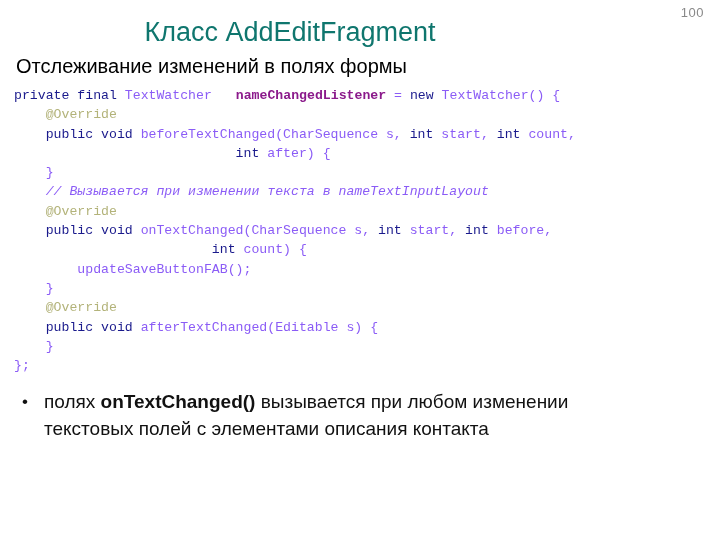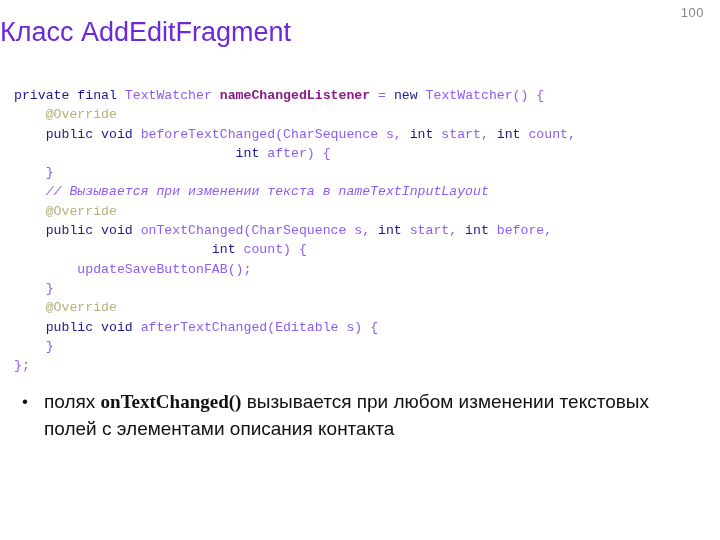--- a/index.html
+++ b/index.html
@@ -24,25 +24,25 @@
     font-family: "Liberation Sans", sans-serif;
     font-size: 13px;
     color: #898989;
     letter-spacing: 0.5px;
   }
   .title {
     position: absolute;
     top: 17px;
     left: 0;
     width: 580px;
-    text-align: left;
+    text-align: center;
     font-family: "Liberation Sans", sans-serif;
     font-size: 27px;
     font-weight: 400;
-    color: #6d28d9;
+    color: #0f766e;
     letter-spacing: 0px;
   }
   .subtitle {
     position: absolute;
     top: 55px;
     left: 16px;
     font-family: "Liberation Sans", sans-serif;
     font-size: 20px;
     font-weight: 400;
     color: #000000;
@@ -62,20 +62,21 @@
     white-space: pre;
     height: 19.3px;
   }
   .kw {
     color: #1a1a8c;
     font-weight: normal;
   }
   .ident {
     color: #8b1a8b;
     font-weight: bold;
+    margin-left: 16px;
   }
   .plain {
     color: #8b5cf6;
   }
   .anno {
     color: #b3b37a;
     text-align: right;
   }
   .comment {
     color: #8b5cf6;
@@ -101,32 +102,32 @@
     font-size: 17px;
     line-height: 26.5px;
     color: #111111;
     text-align: left;
   }
   .bullet-text {
     flex: 1 1 auto;
   }
   .bullet-text b {
     font-weight: bold;
-    font-family: Liberation Serif, serif;
   }
 </style>
 </head>
 <body>
 
 <div class="slide">
 
   <div class="slide-number">100</div>
 
   <div class="title">Класс AddEditFragment</div>
 
+  <div class="subtitle">Отслеживание изменений в полях формы</div>
 
   <div class="code-block" id="code-block"><div class="code-line"><span class="kw">private final</span><span class="plain"> TextWatcher </span><span class="ident">nameChangedListener</span><span class="plain"> = </span><span class="kw">new</span><span class="plain"> TextWatcher() {</span></div><div class="code-line"><span class="anno">    @Override</span></div><div class="code-line"><span class="plain">    </span><span class="kw">public void</span><span class="plain"> beforeTextChanged(CharSequence s, </span><span class="kw">int</span><span class="plain"> start, </span><span class="kw">int</span><span class="plain"> count,</span></div><div class="code-line"><span class="plain">                            </span><span class="kw">int</span><span class="plain"> after) {</span></div><div class="code-line"><span class="plain">    }</span></div><div class="code-line"><span class="comment">    // Вызывается при изменении текста в nameTextInputLayout</span></div><div class="code-line"><span class="anno">    @Override</span></div><div class="code-line"><span class="plain">    </span><span class="kw">public void</span><span class="plain"> onTextChanged(CharSequence s, </span><span class="kw">int</span><span class="plain"> start, </span><span class="kw">int</span><span class="plain"> before,</span></div><div class="code-line"><span class="plain">                         </span><span class="kw">int</span><span class="plain"> count) {</span></div><div class="code-line"><span class="plain">        updateSaveButtonFAB();</span></div><div class="code-line"><span class="plain">    }</span></div><div class="code-line"><span class="anno">    @Override</span></div><div class="code-line"><span class="plain">    </span><span class="kw">public void</span><span class="plain"> afterTextChanged(Editable s) {</span></div><div class="code-line"><span class="plain">    }</span></div><div class="code-line"><span class="plain">};</span></div></div>
 
   <div class="bullets" id="bullets">
       <div class="bullet-item">
         <span class="bullet-dot">•</span>
         <span class="bullet-text"><span>полях </span><b>onTextChanged()</b><span> вызывается при любом изменении текстовых  полей с элементами описания контакта</span></span>
       </div>
     </div>
 

